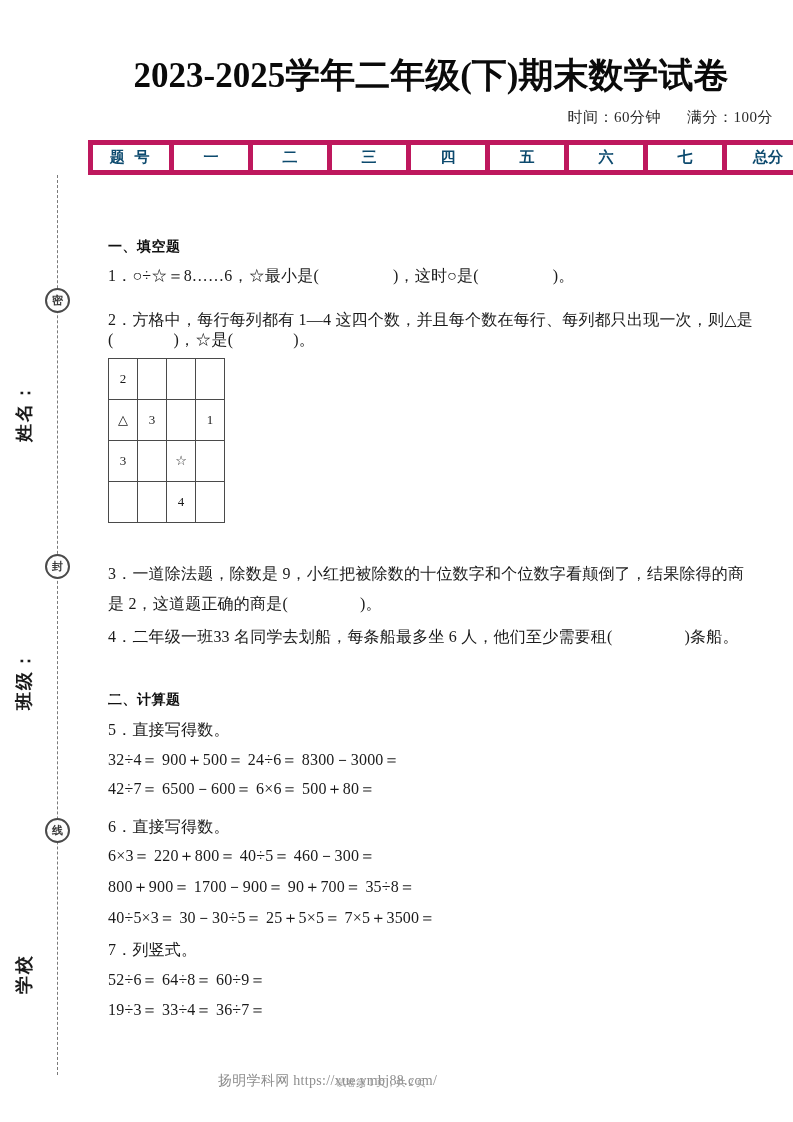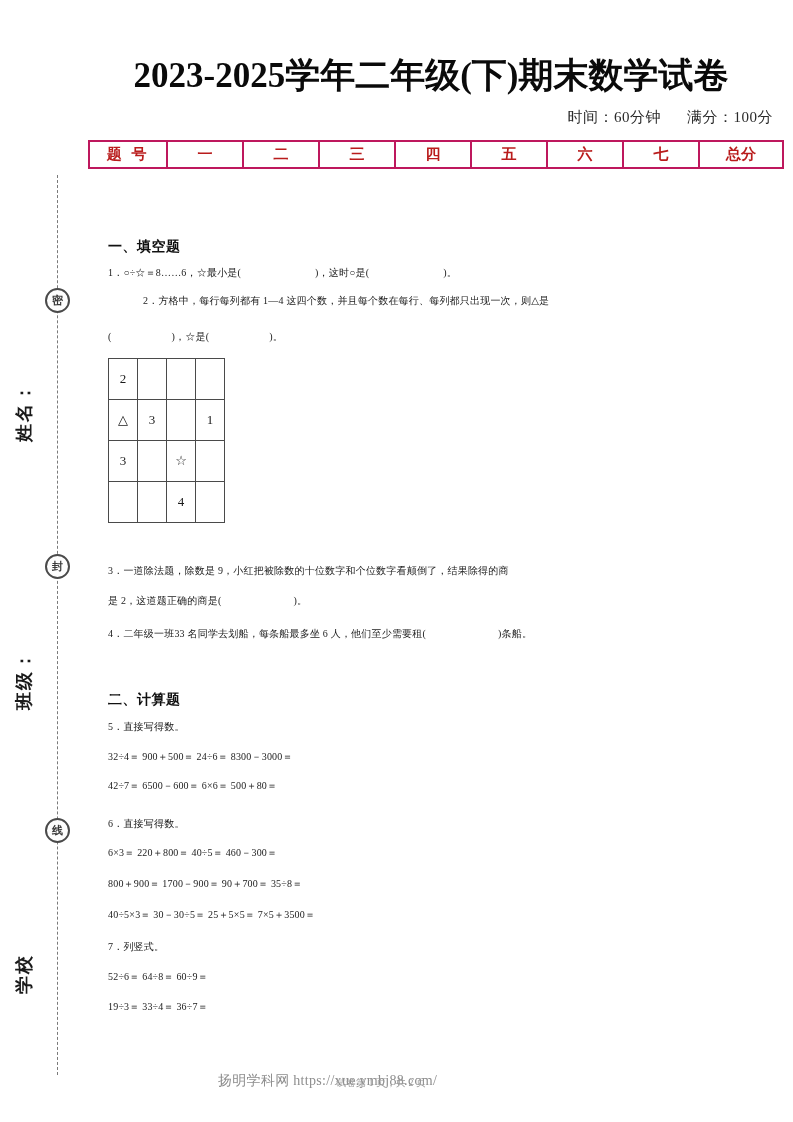--- a/index.html
+++ b/index.html
@@ -109,43 +109,43 @@
   
   .score-table {
     position: absolute;
     left: 2px;
     top: 140px;
     width: 686px;
     border-collapse: collapse;
     table-layout: fixed;
   }
   .score-table td {
-    border: 2px solid #be185d;
+    border: 5px solid #be185d;
     height: 25px;
     text-align: center;
     font-size: 15px;
     font-weight: bold;
-    color: #b91c1c;
+    color: #0c4a6e;
     padding: 0;
   }
   .score-table td.head-cell { width: 76px; letter-spacing: 3px; }
   .score-table td.num-cell { width: 74px; }
   .score-table td.total-cell { width: 82px; }
 
   
   .sec-title {
     position: absolute;
     font-size: 14px;
     font-weight: bold;
     color: #111;
     letter-spacing: 0.5px;
   }
   .qline {
     position: absolute;
-    font-size: 10px;
+    font-size: 16px;
     color: #1a1a1a;
     letter-spacing: 0.2px;
     white-space: nowrap;
   }
   .blank { display: inline-block; }
 
   
   .puzzle-grid {
     position: absolute;
     left: 22px;
@@ -229,21 +229,21 @@
       </tr>
     </tbody>
       </table>
 
     <div class="sec-title" style="left:22px; top:238px;text-align:right;">一、填空题</div>
 
     <div class="qline" style="left:22px; top:266px;">
       <span>1．○÷☆＝8……6，☆最小是(</span><span class="blank" style="width:74px;"></span><span>)，这时○是(</span><span class="blank" style="width:74px;"></span><span>)。</span>
     </div>
 
-    <div class="qline" style="left:22px; top:294px;margin-left:35px;">
+    <div class="qline" style="left:22px; top:310px;">
       <span>2．方格中，每行每列都有 1—4 这四个数，并且每个数在每行、每列都只出现一次，则△是</span>
     </div>
     <div class="qline" style="left:22px; top:330px;">
       <span>(</span><span class="blank" style="width:60px;"></span><span>)，☆是(</span><span class="blank" style="width:60px;"></span><span>)。</span>
     </div>
 
     <table class="puzzle-grid">
       <tbody>
           <tr>
         <td>2</td>

